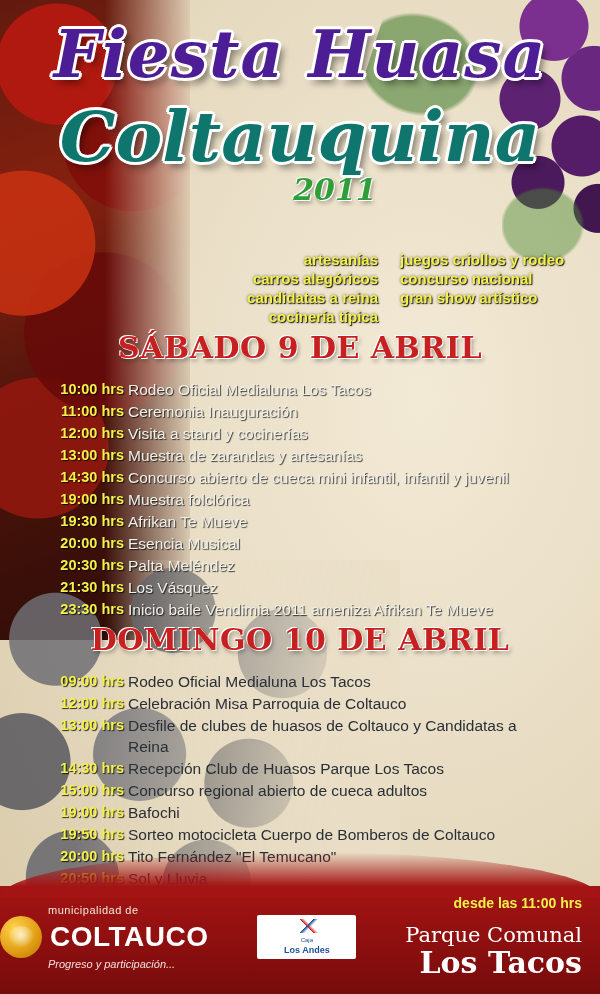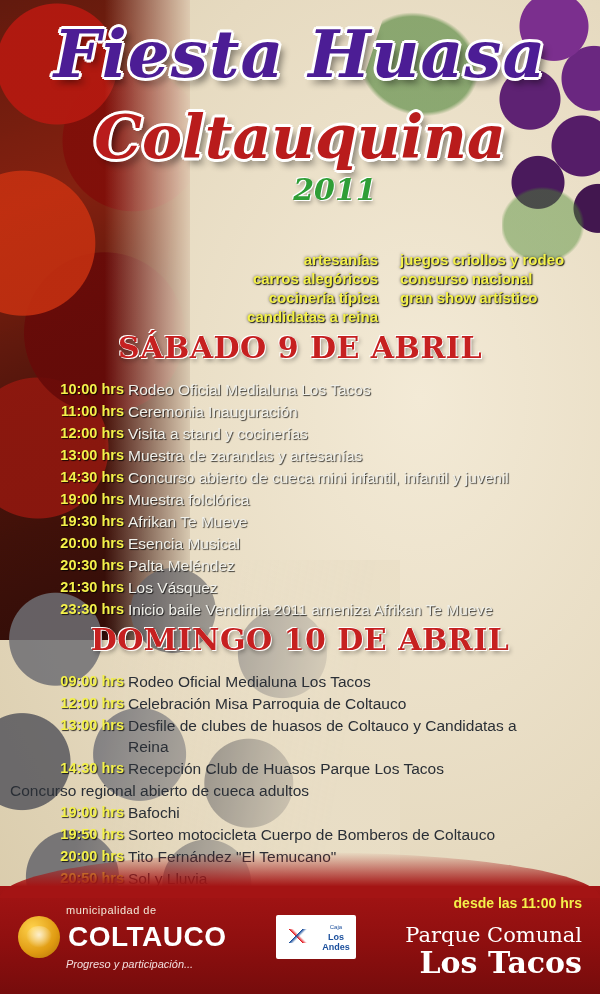--- a/index.html
+++ b/index.html
@@ -114,23 +114,23 @@
     letter-spacing: 1px;
     text-shadow:
       2px 2px 0 #ffffff, -2px 2px 0 #ffffff, 2px -2px 0 #ffffff, -2px -2px 0 #ffffff,
       0 3px 0 #ffffff, 3px 0 0 #ffffff, -3px 0 0 #ffffff, 0 -3px 0 #ffffff,
       5px 6px 7px rgba(0,0,0,.45);
   }
   .t-coltau {
     font-family: "DejaVu Serif", serif;
     font-style: italic;
     font-weight: bold;
-    font-size: 60px;
+    font-size: 70px;
     line-height: 78px;
-    color: #b91c1c;
+    color: #0f766e;
     margin-top: 8px;
     text-shadow:
       2px 2px 0 #ffffff, -2px 2px 0 #ffffff, 2px -2px 0 #ffffff, -2px -2px 0 #ffffff,
       0 3px 0 #ffffff, 3px 0 0 #ffffff, -3px 0 0 #ffffff, 0 -3px 0 #ffffff,
       5px 6px 7px rgba(0,0,0,.45);
   }
   .t-year {
     font-family: "DejaVu Serif", serif;
     font-style: italic;
     font-weight: bold;
@@ -215,21 +215,21 @@
     background: linear-gradient(180deg, rgba(164,20,20,0) 0%, #a41414 75%);
     border-top-left-radius: 50% 100%;
     border-top-right-radius: 50% 100%;
   }
   .footer-inner {
     position: relative;
     height: 100%;
     display: flex;
     align-items: center;
     justify-content: space-between;
-    padding: 0 18px 6px 18px;
+    padding: 0 18px 6px 0;
   }
 
   
   .logo-muni { display: flex; flex-direction: column; align-items: flex-start; color: #fff; }
   .logo-muni .muni-top { font-size: 11px; letter-spacing: .5px; color: #f2e9d8; margin-left: 48px; }
   .logo-row { display: flex; align-items: center; }
   .logo-mark {
     width: 42px; height: 42px; border-radius: 50%;
     background: radial-gradient(circle at 35% 30%, #ffd34d, #e09b12 60%, #b06f06 100%);
     margin-right: 8px;
@@ -239,24 +239,24 @@
     content:"";
     position:absolute; left:8px; top:10px; width:26px; height:22px;
     border-radius: 50%;
     background: radial-gradient(circle at 50% 40%, rgba(255,255,255,.75), rgba(255,255,255,0) 70%);
   }
   .logo-name { font-size: 28px; font-weight: bold; letter-spacing: .5px; color: #ffffff; }
   .logo-slogan { font-size: 11px; font-style: italic; color: #f3dede; margin-left: 48px; }
 
   
   .logo-caja {
-    width: 80px; height: 44px;
+    width: 99px; height: 44px;
     background: #ffffff;
     border-radius: 2px;
-    display: flex; flex-direction: row;
+    display: flex; flex-direction: column;
     align-items: center; justify-content: center;
     color: #1b4f9c;
   }
   .caja-mark {
     width: 46px; height: 14px;
     background:
       linear-gradient(135deg, rgba(0,0,0,0) 49%, #1b4f9c 50%, rgba(0,0,0,0) 58%),
       linear-gradient(45deg, rgba(0,0,0,0) 49%, #e21f26 50%, rgba(0,0,0,0) 58%);
     margin-bottom: 2px;
   }
@@ -283,22 +283,22 @@
   <div class="title-wrap">
     <div class="t-fiesta">Fiesta Huasa</div>
     <div class="t-coltau">Coltauquina</div>
     <div class="t-year">2011</div>
   </div>
 
   <div class="highlights">
     <div class="hl-col left">
       <div>artesanías</div>
       <div>carros alegóricos</div>
+      <div>candidatas a reina</div>
       <div>cocinería típica</div>
-      <div>candidatas a reina</div>
     </div>
     <div class="hl-col right">
       <div>juegos criollos y rodeo</div>
       <div>concurso nacional</div>
       <div>gran show artístico</div>
     </div>
   </div>
 
   <div id="sat-block">
     <div class="day-head">SÁBADO 9 DE ABRIL</div>
@@ -363,20 +363,21 @@
       </div>
       <div class="row">
         <div class="time">13:00 hrs</div>
         <div class="desc">Desfile de clubes de huasos de Coltauco y Candidatas a Reina</div>
       </div>
       <div class="row">
         <div class="time">14:30 hrs</div>
         <div class="desc">Recepción Club de Huasos Parque Los Tacos</div>
       </div>
       <div class="row">
+        <div class="time">15:00 hrs</div>
         <div class="desc">Concurso regional abierto de cueca adultos</div>
       </div>
       <div class="row">
         <div class="time">19:00 hrs</div>
         <div class="desc">Bafochi</div>
       </div>
       <div class="row">
         <div class="time">19:50 hrs</div>
         <div class="desc">Sorteo motocicleta Cuerpo de Bomberos de Coltauco</div>
       </div>

